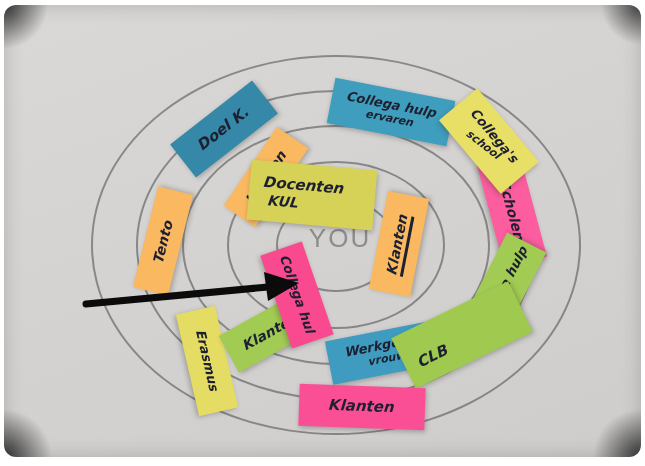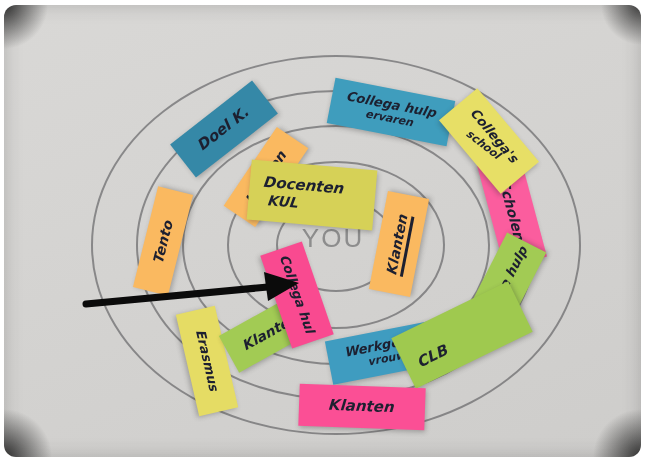--- a/index.html
+++ b/index.html
@@ -10,21 +10,21 @@
     background:
       radial-gradient(circle at 0 0, rgba(22,22,22,.88), rgba(22,22,22,0) 44px),
       radial-gradient(circle at 100% 0, rgba(22,22,22,.80), rgba(22,22,22,0) 40px),
       radial-gradient(circle at 0 100%, rgba(22,22,22,.88), rgba(22,22,22,0) 48px),
       radial-gradient(circle at 100% 100%, rgba(22,22,22,.85), rgba(22,22,22,0) 48px),
       linear-gradient(160deg,#d9d8d6 0%,#d3d2d0 55%,#cecdcb 100%);
     box-shadow: inset 0 0 18px rgba(60,60,60,.25);
   }
   .ring{position:absolute;border:2px solid rgba(72,72,76,.55);border-radius:50%;
         transform:translate(-50%,-50%);}
-  #center-label{position:absolute;left:329px;top:233px;transform:translate(-50%,-50%);
+  #center-label{position:absolute;left:336px;top:233px;transform:translate(-50%,-50%);
         font-family:"Liberation Sans",sans-serif;font-size:26px;letter-spacing:2px;
         color:#8d8d8d;font-weight:400;}
   .note{position:absolute;display:flex;flex-direction:column;align-items:center;
         justify-content:center;box-shadow:1px 2px 5px rgba(40,40,40,.30);}
   .ink{font-family:"DejaVu Sans",sans-serif;font-style:italic;font-weight:700;
        color:#1d2030;white-space:nowrap;transform:skewX(-4deg);line-height:1.15;}
   .ink.small{font-size:11px;}
   .underline{border-bottom:3px solid #1d2030;padding-bottom:1px;}
   .align-left{align-items:flex-start;padding-left:14px;}
   #arrow-svg{position:absolute;left:0;top:0;pointer-events:none;}

